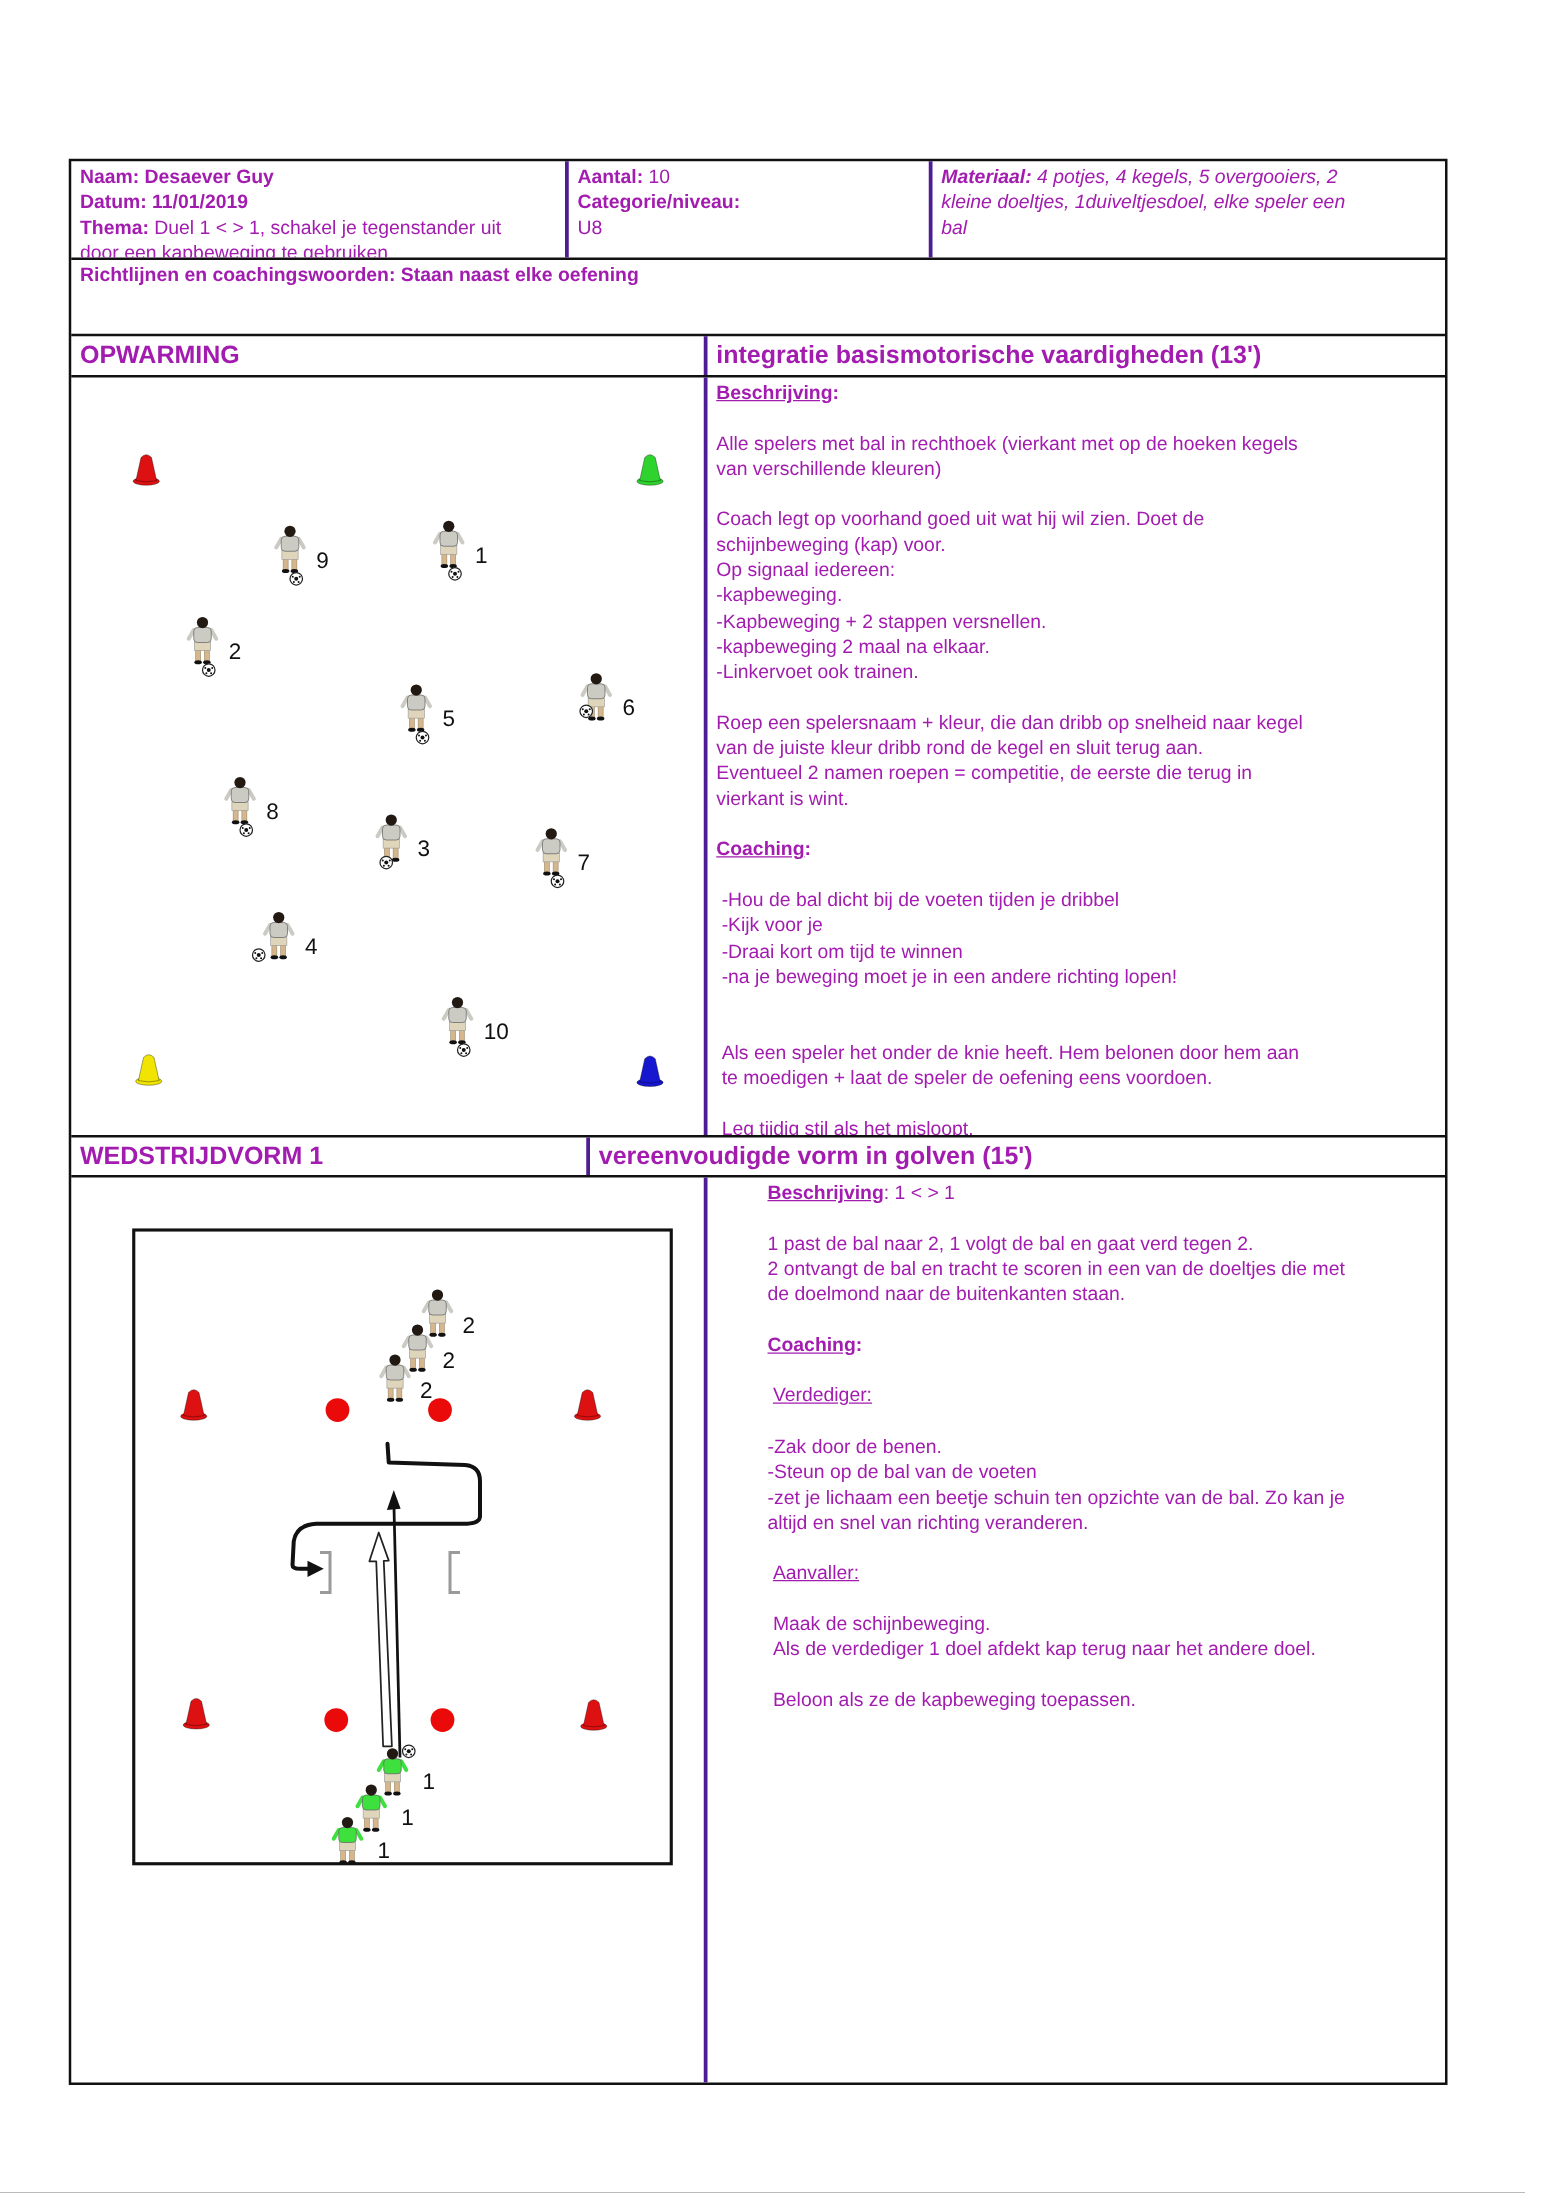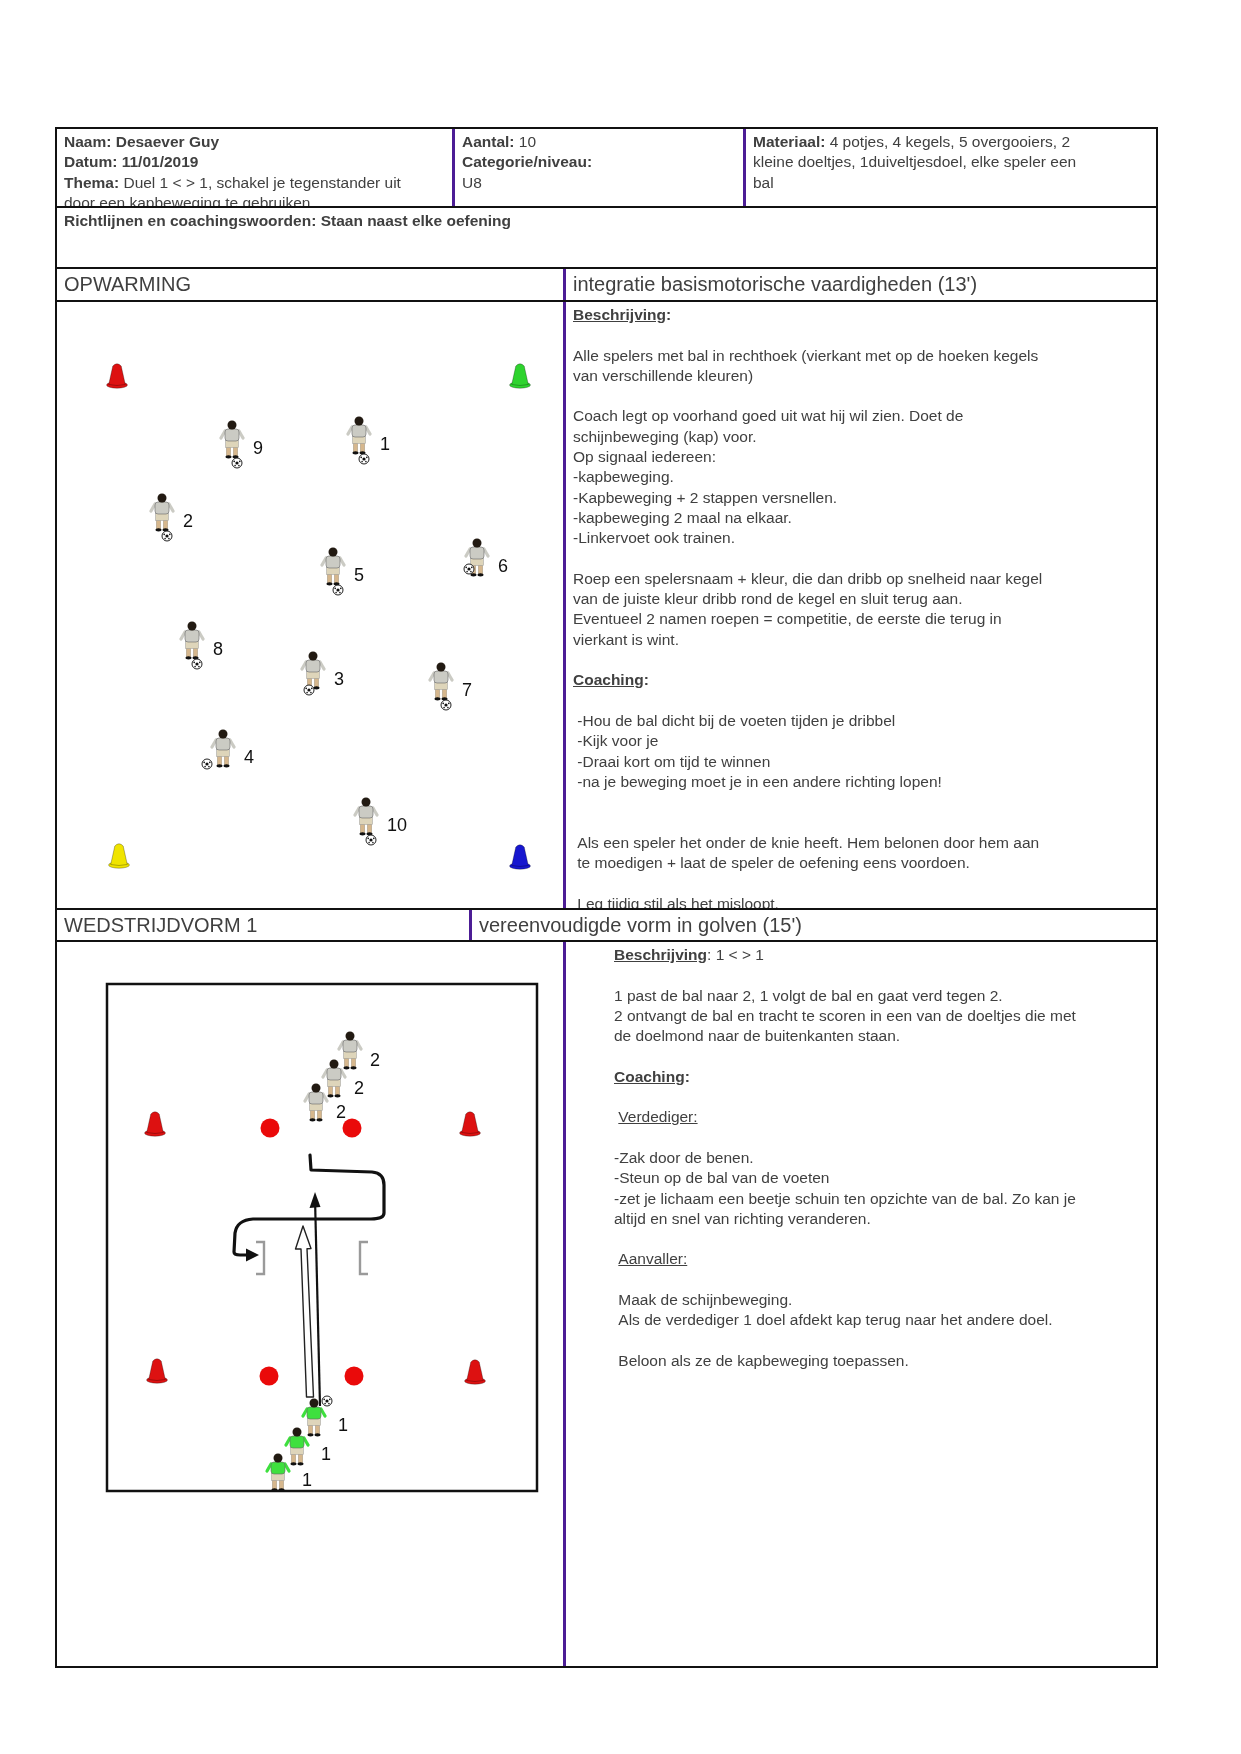--- a/index.html
+++ b/index.html
@@ -1,35 +1,35 @@
 <!DOCTYPE html>
 <html><head>
 <meta charset="utf-8">
 <style>
   html,body { margin:0; padding:0; background:#888; }
   .page {
     position:relative; width:1241px; height:1754px; background:#ffffff;
-    font-family:"Liberation Sans","DejaVu Sans",sans-serif; color:#404040;
+    font-family:"Liberation Sans","DejaVu Sans",sans-serif; color:#a21caf;
     overflow:hidden;
   }
   .doc-table {
     position:absolute; left:55px; top:127px; width:1103px; height:1541px;
     border:2px solid #111; background:#fff; box-sizing:border-box;
     display:flex; flex-direction:column;
   }
   .trow { display:flex; box-sizing:border-box; flex:0 0 auto; }
   .trow.bt { border-top:2px solid #111; }
   .tcell { box-sizing:border-box; position:relative; overflow:hidden; }
   .tcell.bl { border-left:3px solid #4c1d95; }
   .pad { padding:3px 7px; }
   .txt { font-size:15.5px; line-height:20.3px; }
   .tline { white-space:pre-wrap; }
   .seg-b { font-weight:bold; }
   .seg-u { text-decoration:underline;margin-top:37px; }
-  .sec-title { font-size:20px; line-height:29px; font-weight:normal; padding:1px 7px; }
+  .sec-title { font-size:20px; line-height:29px; font-weight:bold; padding:1px 7px; }
   .diag-svg { position:absolute; left:0; top:0; width:100%; height:100%; }
   svg text { font-family:"Liberation Sans","DejaVu Sans",sans-serif; }
 </style>
 </head>
 <body>
 
 <div class="page">
   <div class="doc-table">
 
     <div class="trow" style="height:77px;">
@@ -37,21 +37,21 @@
           <div class="tline"><span class="seg-b">Naam: Desaever Guy</span></div>
           <div class="tline"><span class="seg-b">Datum: 11/01/2019</span></div>
           <div class="tline"><span class="seg-b">Thema:</span><span> Duel 1 &lt; &gt; 1, schakel je tegenstander uit</span></div>
           <div class="tline"><span>door een kapbeweging te gebruiken</span></div>
         </div>
       <div class="tcell bl pad txt" style="width:291px;">
           <div class="tline"><span class="seg-b">Aantal:</span><span> 10</span></div>
           <div class="tline"><span class="seg-b">Categorie/niveau:</span></div>
           <div class="tline"><span>U8</span></div>
         </div>
-      <div class="tcell bl pad txt" style="flex:1;">
+      <div class="tcell bl pad txt" style="flex:1;font-style:italic;">
           <div class="tline"><span class="seg-b">Materiaal:</span><span> 4 potjes, 4 kegels, 5 overgooiers, 2</span></div>
           <div class="tline"><span>kleine doeltjes, 1duiveltjesdoel, elke speler een</span></div>
           <div class="tline"><span>bal</span></div>
         </div>
     </div>
 
     <div class="trow bt" style="height:61px;">
       <div class="tcell pad txt" style="flex:1;">
           <div class="tline"><span class="seg-b">Richtlijnen en coachingswoorden: Staan naast elke oefening</span></div>
         </div>

